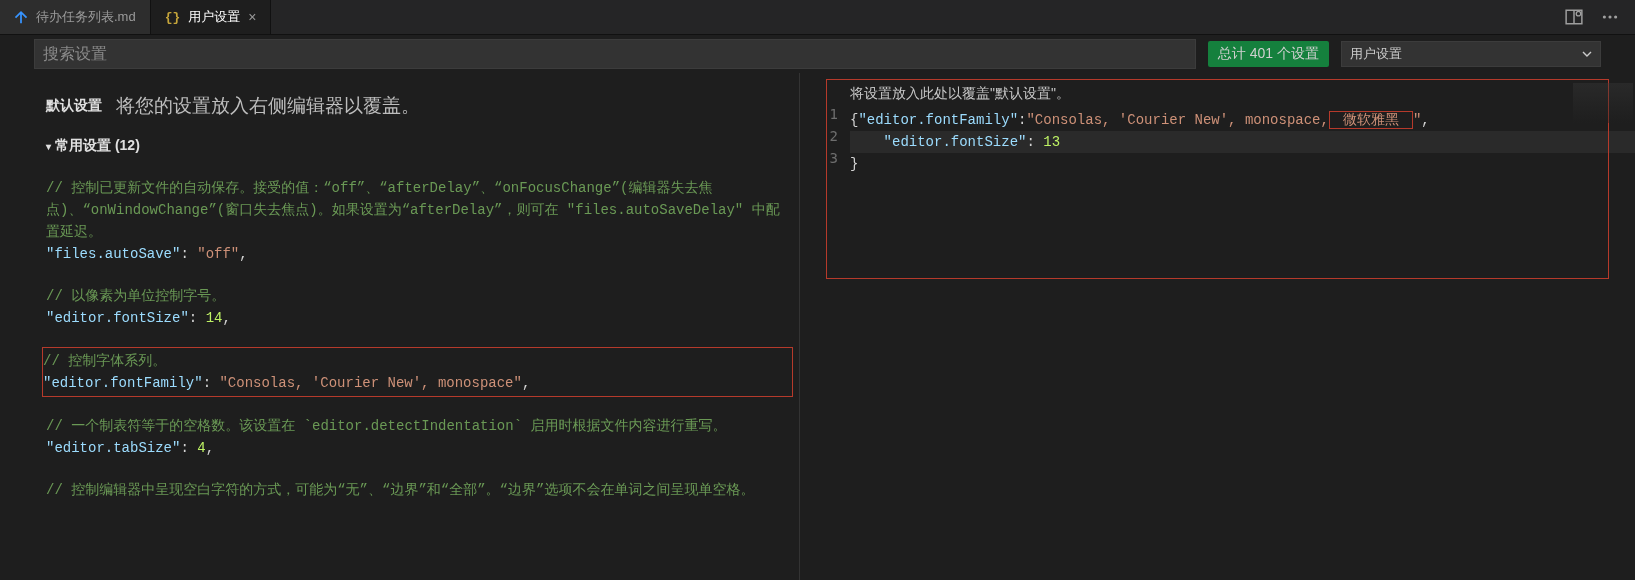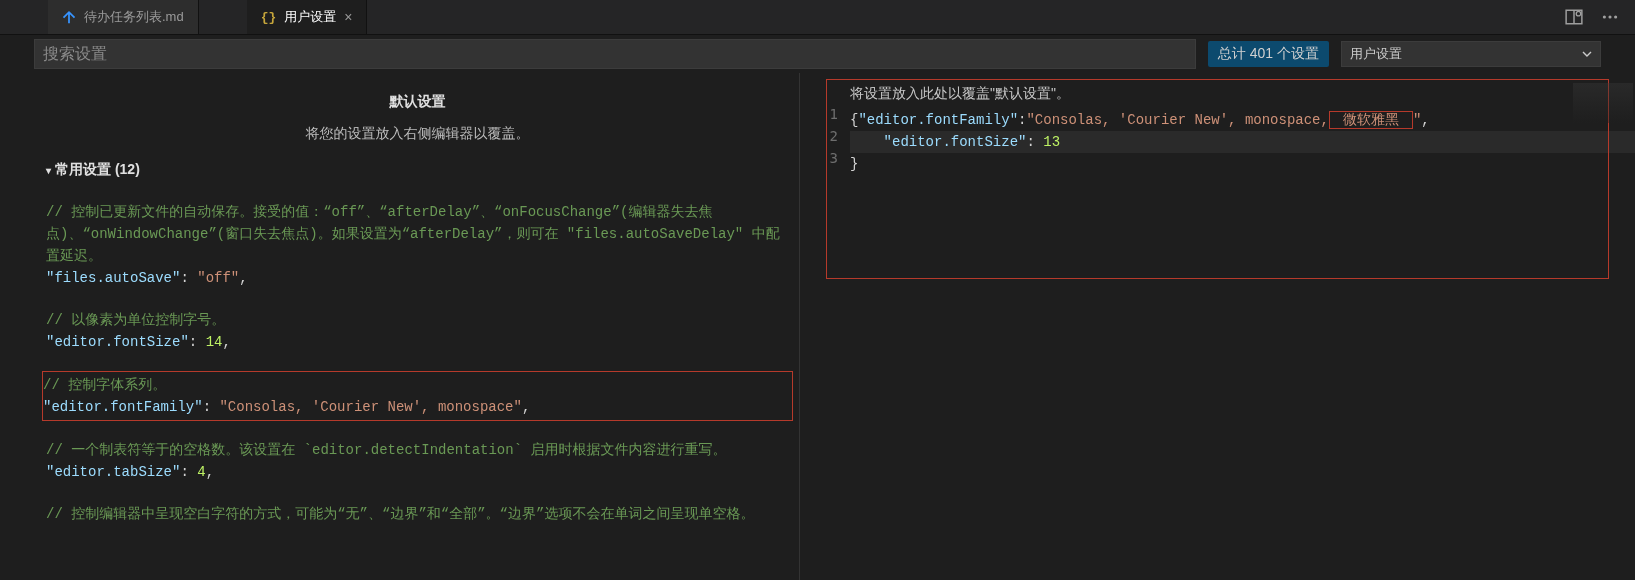--- a/index.html
+++ b/index.html
@@ -26,21 +26,20 @@
   .tab {
     display: flex;
     align-items: center;
     padding: 0 14px;
     gap: 8px;
     border-right: 1px solid #111;
     background: #2d2d2d;
     color: #9a9a9a;
     cursor: pointer;
     font-size: 13px;
-    margin-left: 48px;
   }
   .tab.active {
     background: #1e1e1e;
     color: #ffffff;
   }
   .tab .close { color: #999; font-size: 14px; }
   .icon-md { color: #3794ff; }
   .icon-json { color: #c5a53b; }
   .tabbar-actions {
     margin-left: auto;
@@ -65,21 +64,21 @@
     height: 30px;
     background: #333333;
     border: 1px solid #3c3c3c;
     color: #ccc;
     padding: 0 8px;
     font-size: 16px;
     outline: none;
   }
   .search-input::placeholder { color: #8a8a8a; }
   .count-badge {
-    background: #0c4a6e;
+    background: #15803d;
     color: #d0d0d0;
     padding: 4px 10px;
     font-size: 14px;
     border-radius: 2px;
     white-space: nowrap;
   }
   .scope-select {
     width: 260px;
     height: 26px;
     background: #333333;
@@ -106,23 +105,23 @@
     position: relative;
     overflow: hidden;
   }
   .right-pane {
     flex: 1 1 auto;
     position: relative;
     overflow: hidden;
     padding-top: 12px;
   }
 
-  .heading-line { display:flex; align-items:center; gap:14px; margin-bottom: 18px; flex-direction: column;}
+  .heading-line { display:flex; align-items:center; gap:14px; margin-bottom: 18px;}
   .heading-strong { color: #e0e0e0; font-weight: 600; font-size:14px;}
-  .heading-sub { color: #bdbdbd; font-size:14px;}
+  .heading-sub { color: #bdbdbd; font-size:19px;}
 
   .section-toggle {
     display: flex;
     align-items: center;
     gap: 4px;
     color: #e0e0e0;
     font-weight: 600;
     margin-bottom: 22px;
     font-size: 14px;
     cursor: pointer;

